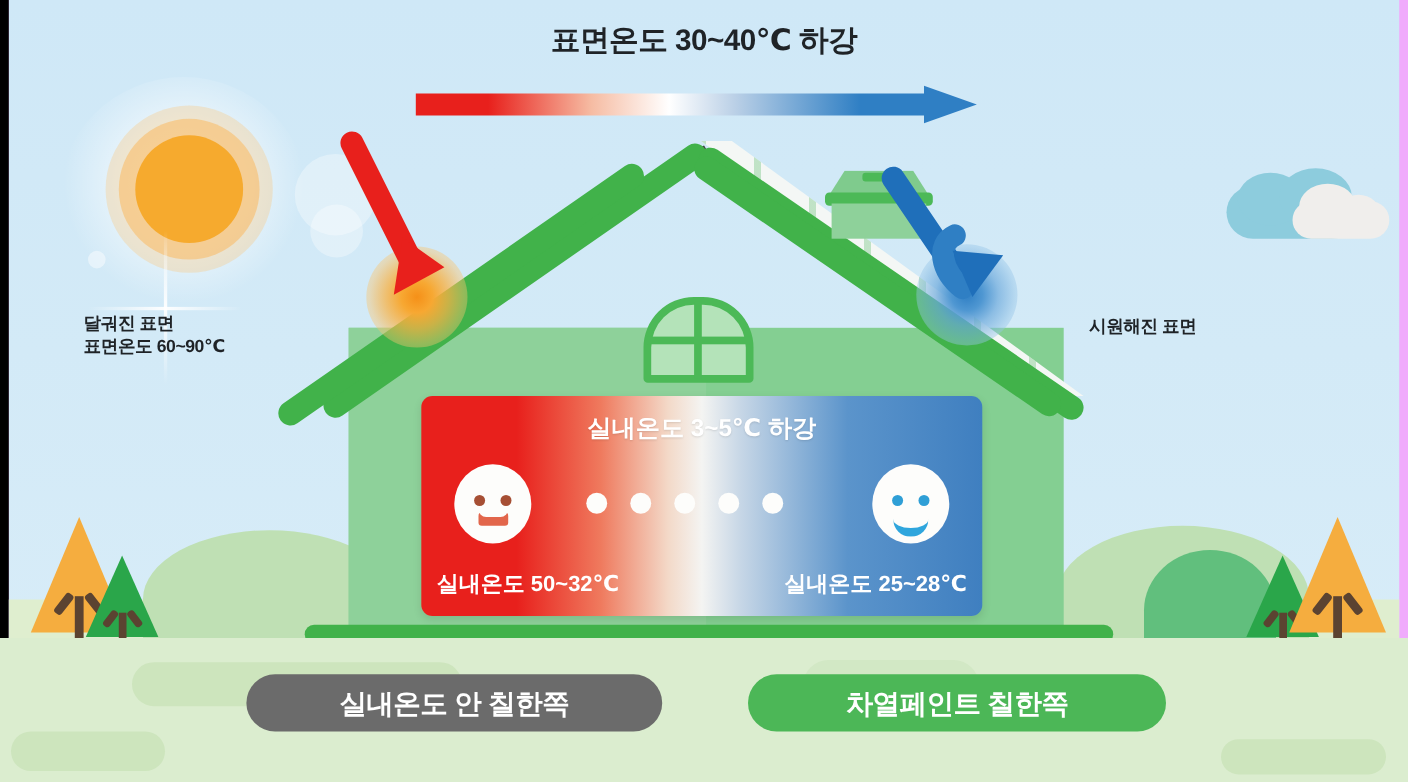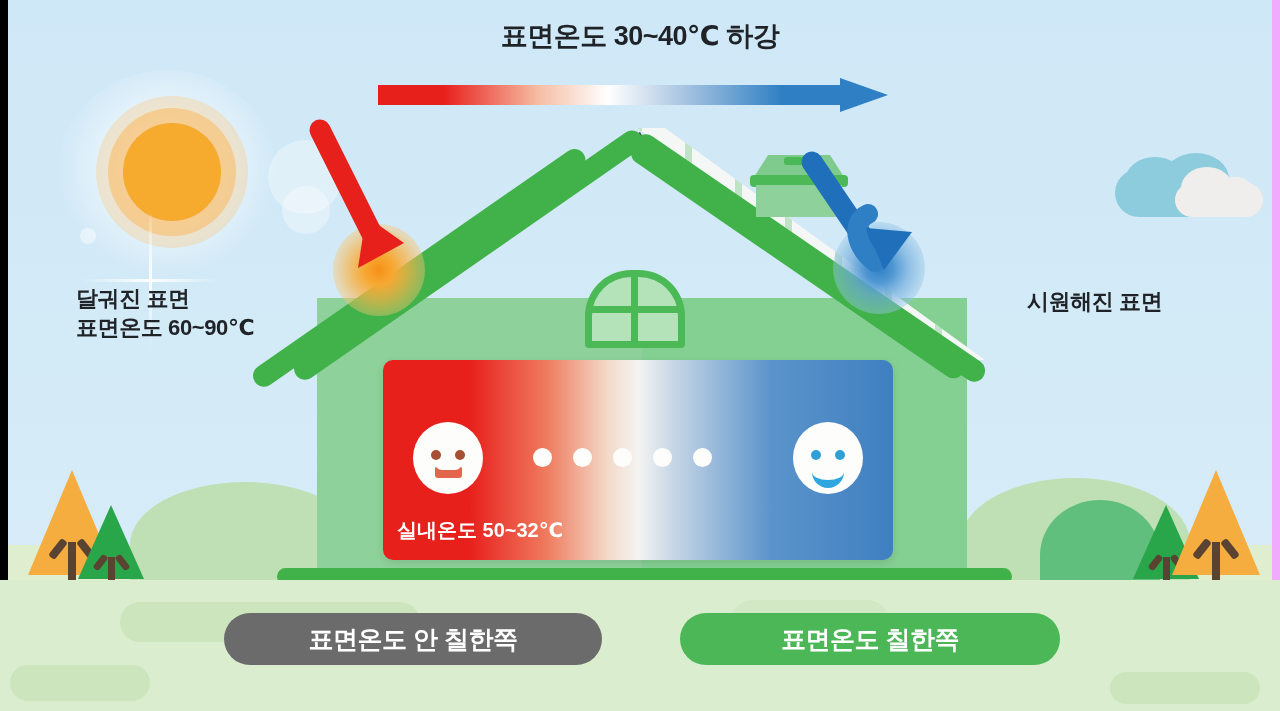--- a/index.html
+++ b/index.html
@@ -159,23 +159,23 @@
 
   
   .bucket{position:absolute;left:750px;top:155px;width:98px;height:62px;}
   .bucket-top{position:absolute;left:4px;top:0;width:90px;height:26px;background:#7fcb8d;
     clip-path:polygon(14px 0px, 76px 0px, 90px 22px, 0px 22px);}
   .bucket-lip{position:absolute;left:0;top:20px;width:98px;height:12px;background:#4cb957;border-radius:4px;}
   .bucket-body{position:absolute;left:6px;top:30px;width:86px;height:32px;background:#8ed19a;}
   .bucket-notch{position:absolute;left:34px;top:2px;width:34px;height:8px;background:#4cb957;border-radius:3px;}
 
   
-  .side-label{position:absolute;font-size:22px;font-weight:bold;color:#1f2327;line-height:1.30;letter-spacing:-.4px;}
+  .side-label{position:absolute;font-size:16px;font-weight:bold;color:#1f2327;line-height:1.30;letter-spacing:-.4px;}
   .label-left{left:76px;top:285px;}
-  .label-right{left:1027px;top:288px;}
+  .label-right{left:990px;top:288px;}
 
   
   .pill{position:absolute;height:52px;border-radius:26px;display:flex;align-items:center;justify-content:center;
     font-size:25px;font-weight:bold;color:#ffffff;letter-spacing:-.5px;}
   .pill-gray{left:224px;top:613px;width:378px;background:#6b6b6b;}
   .pill-green{left:680px;top:613px;width:380px;background:#4cb757;}
 </style>
 </head>
 <body>
 
@@ -261,20 +261,21 @@
     <div class="eave" style="left:0px;top:253px;width:400px;transform:rotate(-34.8deg);"></div>
     <div class="eave" style="left:378px;top:18px;width:400px;transform:rotate(34.5deg);"></div>
 
     <div class="window">
       <div class="win-frame"></div>
       <div class="win-v"></div>
       <div class="win-h"></div>
     </div>
 
     <div class="panel">
+      <div class="panel-title">실내온도 3~5℃ 하강</div>
 
       <div class="faces">
         <div class="face face-sad">
           <div class="eye sad-eye-l"></div>
           <div class="eye sad-eye-r"></div>
           <div class="sad-mouth"></div>
         </div>
 
         <div class="dot" style="left:150px;"></div>
         <div class="dot" style="left:190px;"></div>
@@ -283,20 +284,21 @@
         <div class="dot" style="left:310px;"></div>
 
         <div class="face face-happy">
           <div class="eye hap-eye-l"></div>
           <div class="eye hap-eye-r"></div>
           <div class="hap-mouth"></div>
         </div>
       </div>
 
       <div class="panel-left-label">실내온도 50~32℃</div>
+      <div class="panel-right-label">실내온도 25~28℃</div>
     </div>
 
     <div class="base-bar"></div>
   </div>
 
   <div class="hotspot"></div>
   <div class="coldspot"></div>
 
   <div class="bucket">
     <div class="bucket-top"></div>
@@ -324,16 +326,16 @@
   <div class="side-label label-right">
     <div>시원해진 표면</div>
   </div>
 
   <div class="bottom-panel"></div>
   <div class="deco-bar deco1"></div>
   <div class="deco-bar deco2"></div>
   <div class="deco-bar deco3"></div>
   <div class="deco-bar deco4"></div>
 
-  <div class="pill pill-gray">표면온도 안 칠한쪽</div>
-  <div class="pill pill-green">표면온도 칠한쪽</div>
+  <div class="pill pill-gray">실내온도 안 칠한쪽</div>
+  <div class="pill pill-green">차열페인트 칠한쪽</div>
 
 </div>
 
 </body></html>

